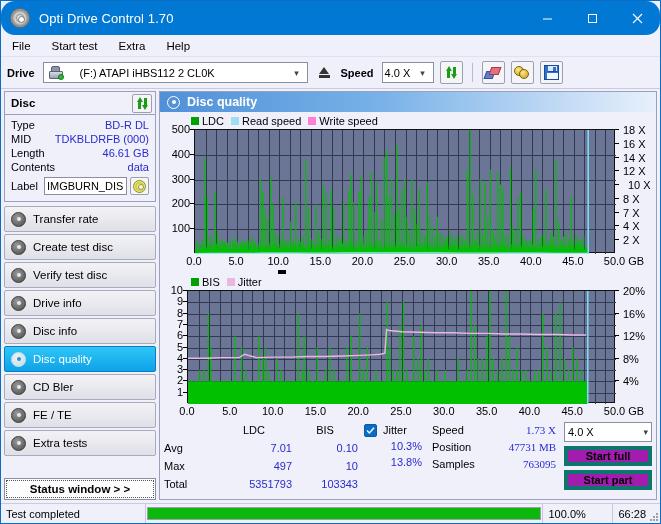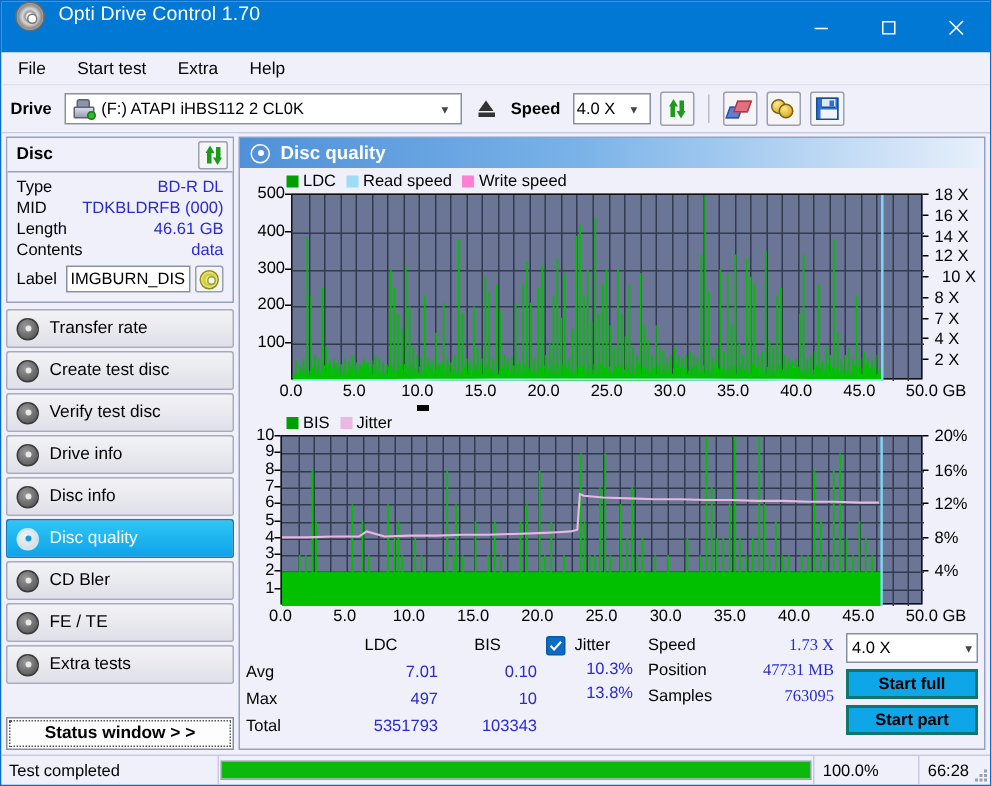--- a/index.html
+++ b/index.html
@@ -14,21 +14,21 @@
   .app {
     width:661px; height:524px; position:relative;
     border:1px solid #0a6cc4;
     background:#eff0fa;
     display:flex; flex-direction:column;
   }
 
   
   .titlebar {
     height:34px; background:#0078d4; color:#fff;
-    display:flex; align-items:flex-start; flex:0 0 34px;
+    display:flex; align-items:center; flex:0 0 34px;border-radius:14px;
   }
   .title-icon {
     width:20px; height:20px; margin-left:9px; margin-right:9px;
     border-radius:50%;
     background:radial-gradient(circle at 50% 50%, #fff 0%, #e8e8e8 18%, #9a9a9a 26%, #d8d8d8 40%, #8d8d8d 62%, #cfcfcf 85%);
     border:1px solid #6a6a6a; position:relative;
   }
   .title-icon::after{
     content:""; position:absolute; left:50%; top:50%;
     width:5px;height:5px;margin:-2.5px 0 0 -2.5px;border-radius:50%;
@@ -59,21 +59,21 @@
   }
   .tb-label { font-weight:bold; font-size:11px; margin-right:2px; }
   .combo {
     height:21px; background:#fff; border:1px solid #8a8f9e;
     display:flex; align-items:center; position:relative;
     font-size:11px; padding:0 2px;
   }
   .combo .arrow {
     width:16px; text-align:center; color:#444; font-size:9px; margin-left:auto;
   }
-  #drive-combo { width:265px; }
+  #drive-combo { width:265px;gap:12px; }
   #drive-combo .dr-ic { width:16px; height:14px; margin:0 4px 0 2px; position:relative; flex:0 0 16px;}
   #drive-combo .dr-ic .body{position:absolute;left:1px;top:5px;width:14px;height:8px;background:linear-gradient(#d9dce6,#9aa0b4);border:1px solid #5c6274;border-radius:1px;}
   #drive-combo .dr-ic .top{position:absolute;left:3px;top:0px;width:9px;height:7px;background:#8d93a8;border:1px solid #5c6274;border-radius:2px;}
   #drive-combo .dr-ic .grn{position:absolute;right:0px;bottom:0px;width:6px;height:6px;border-radius:50%;background:#2fbb2f;border:1px solid #177a17;}
   #drive-combo .dtext{white-space:nowrap;overflow:hidden;}
   #speed-combo { width:52px; }
   .tb-btn {
     width:23px;height:23px;background:#f5f5f7;border:1px solid #9aa0ae;border-radius:2px;
     display:flex;align-items:center;justify-content:center;position:relative;
   }
@@ -212,21 +212,21 @@
   .cbx svg{display:block;}
   .jv{height:16px;line-height:16px;color:#2a2ad0;text-align:right;width:58px;}
   .sp-col{margin-left:10px;display:grid;grid-template-columns:58px 66px;row-gap:1px;align-content:start;}
   .sp-col div{height:16px;line-height:16px;}
   .sp-k{text-align:left;}
   .sp-v{text-align:right;color:#2a2ad0;font-family:Liberation Serif, serif;}
   .btn-col{margin-left:8px;display:flex;flex-direction:column;gap:4px;width:92px;}
   .sel-speed{height:20px;background:#fff;border:1px solid #8a8f9e;display:flex;align-items:center;
     padding:0 3px;font-size:11px;}
   .sel-speed .arrow{margin-left:auto;font-size:9px;color:#444;}
-  .act-btn{height:20px;background:#0ea5e9;border:2px solid #0f766e;display:flex;align-items:center;
+  .act-btn{height:20px;background:#a21caf;border:4px solid #0f766e;display:flex;align-items:center;
     justify-content:center;font-weight:bold;font-size:11px;}
 
   
   .statusbar{
     flex:0 0 20px;height:20px;display:flex;align-items:stretch;
     background:#eff0fa;border-top:1px solid #c8cbe0;font-size:11px;
   }
   .sb-cell{display:flex;align-items:center;padding:0 5px;border-right:1px solid #c8cbe0;}
   .sb-text{width:145px;}
   .sb-prog{flex:1 1 auto;display:flex;align-items:center;padding:2px 1px;}

